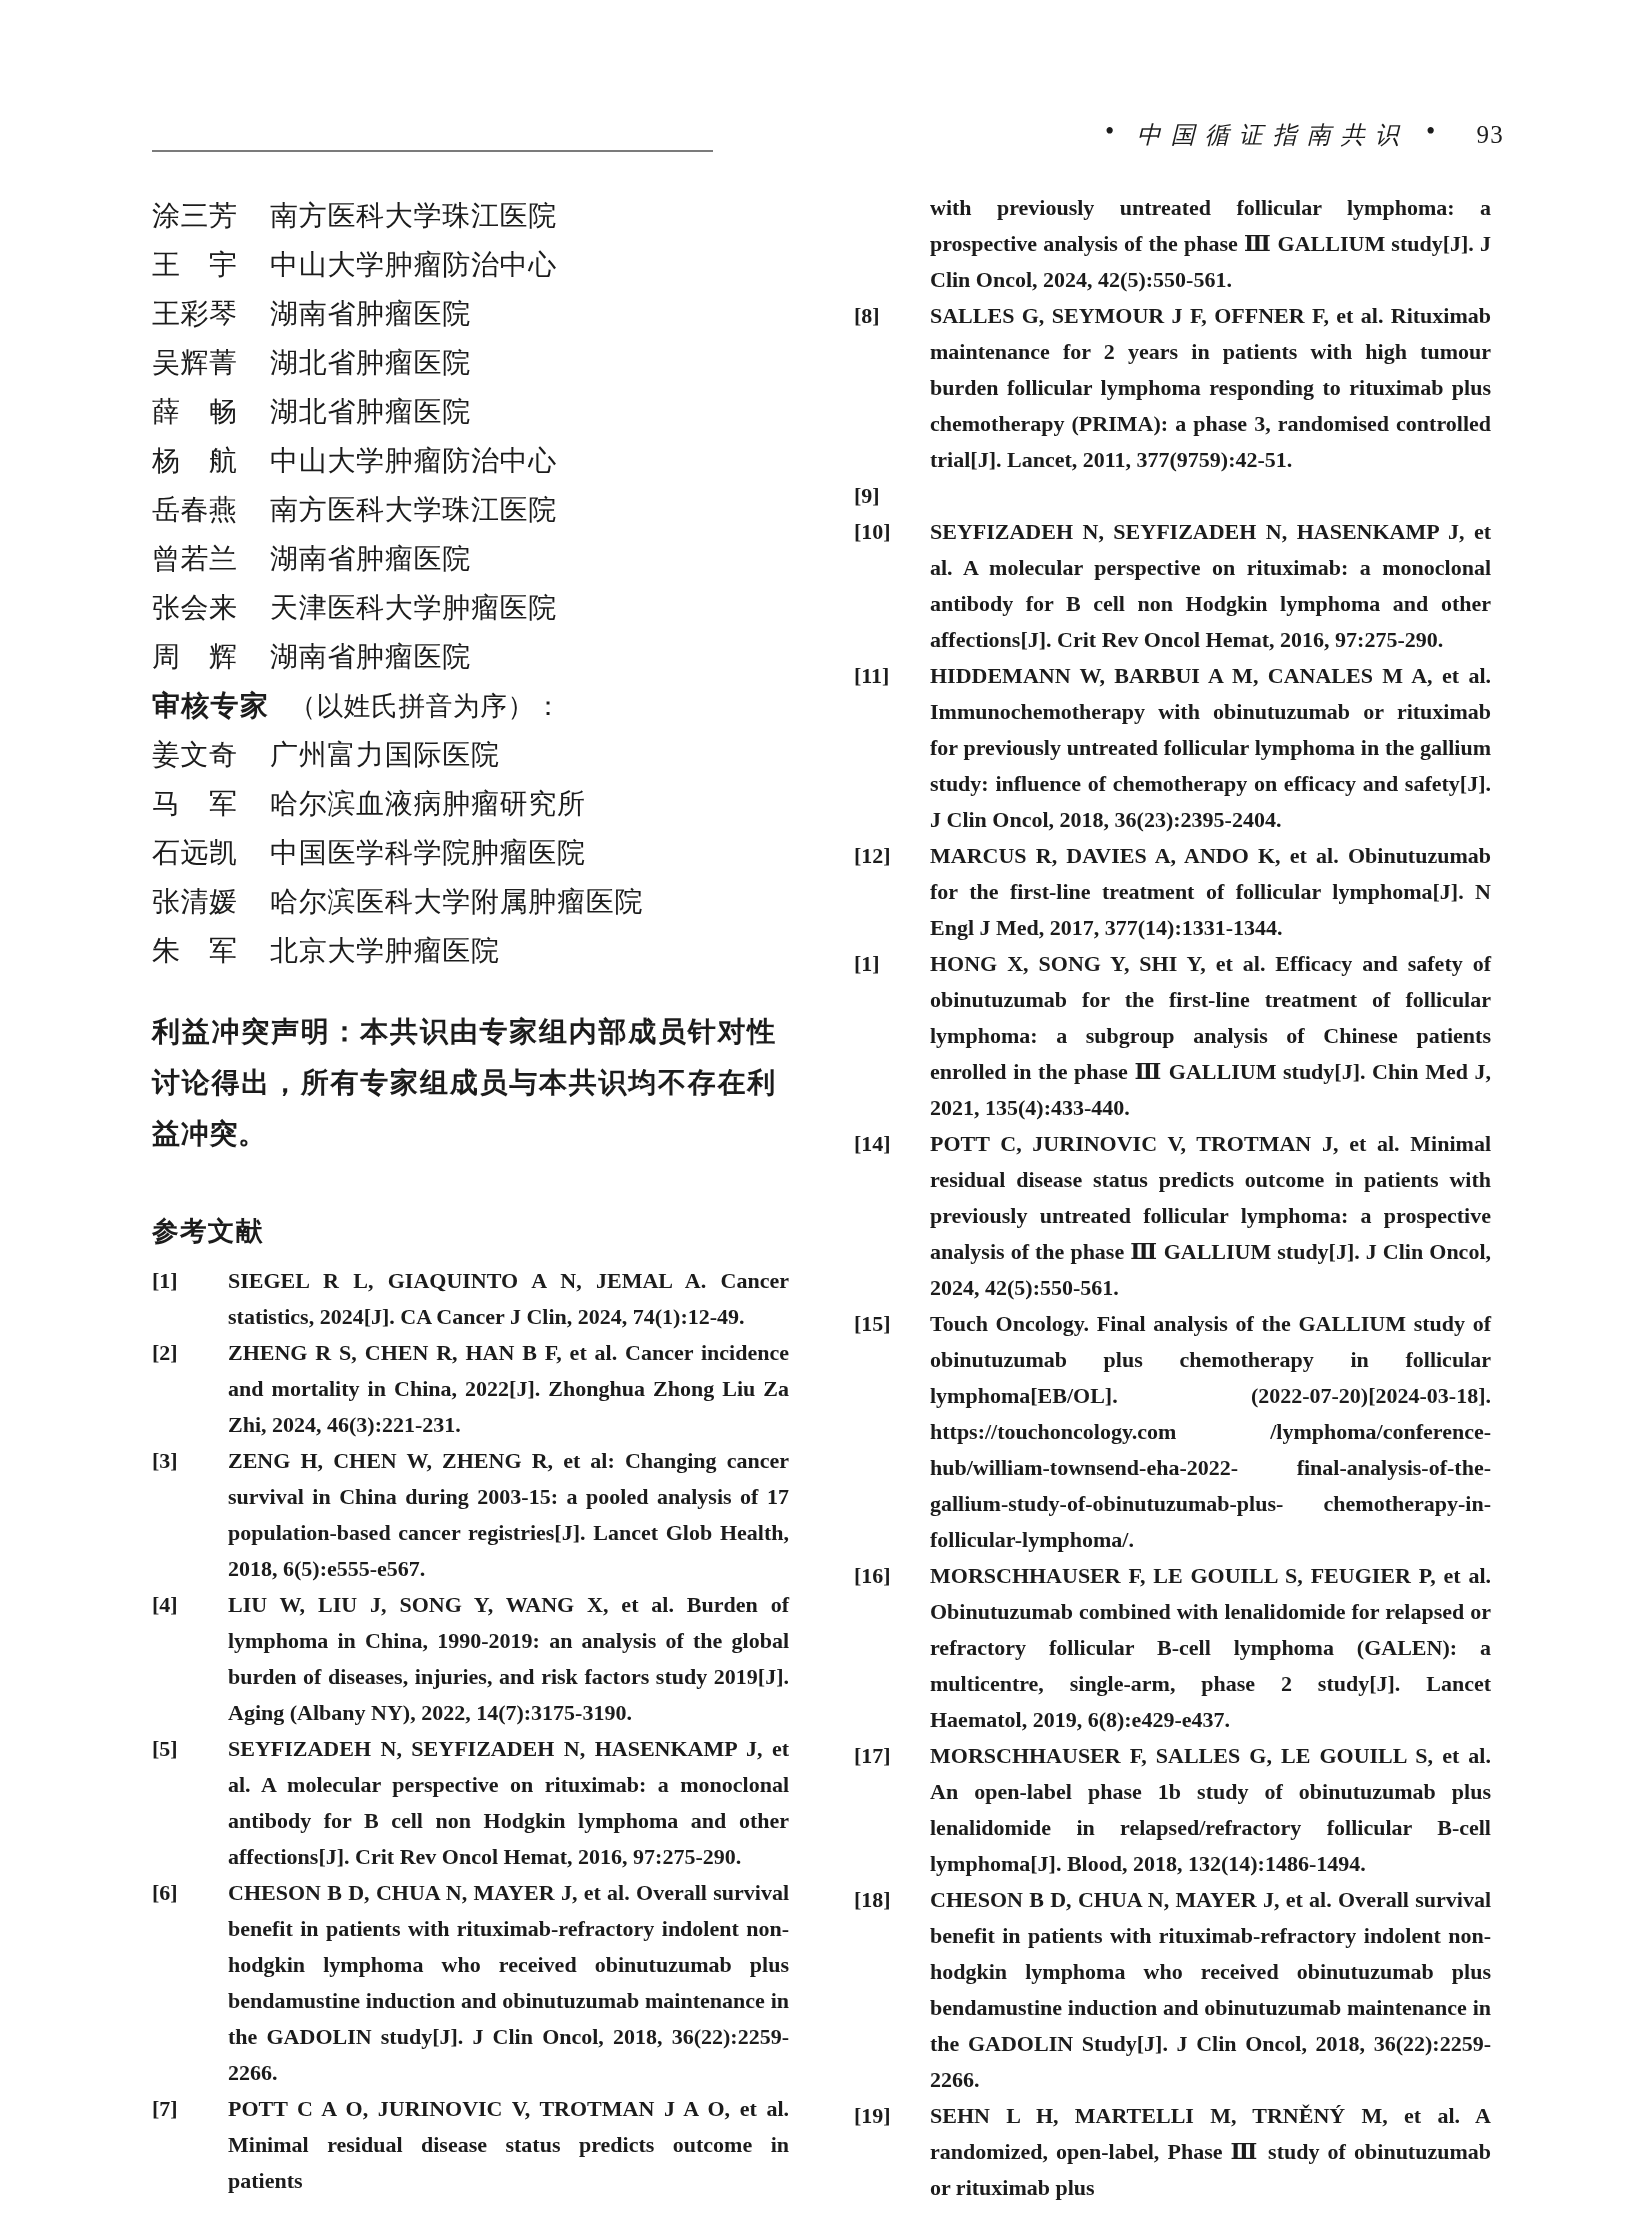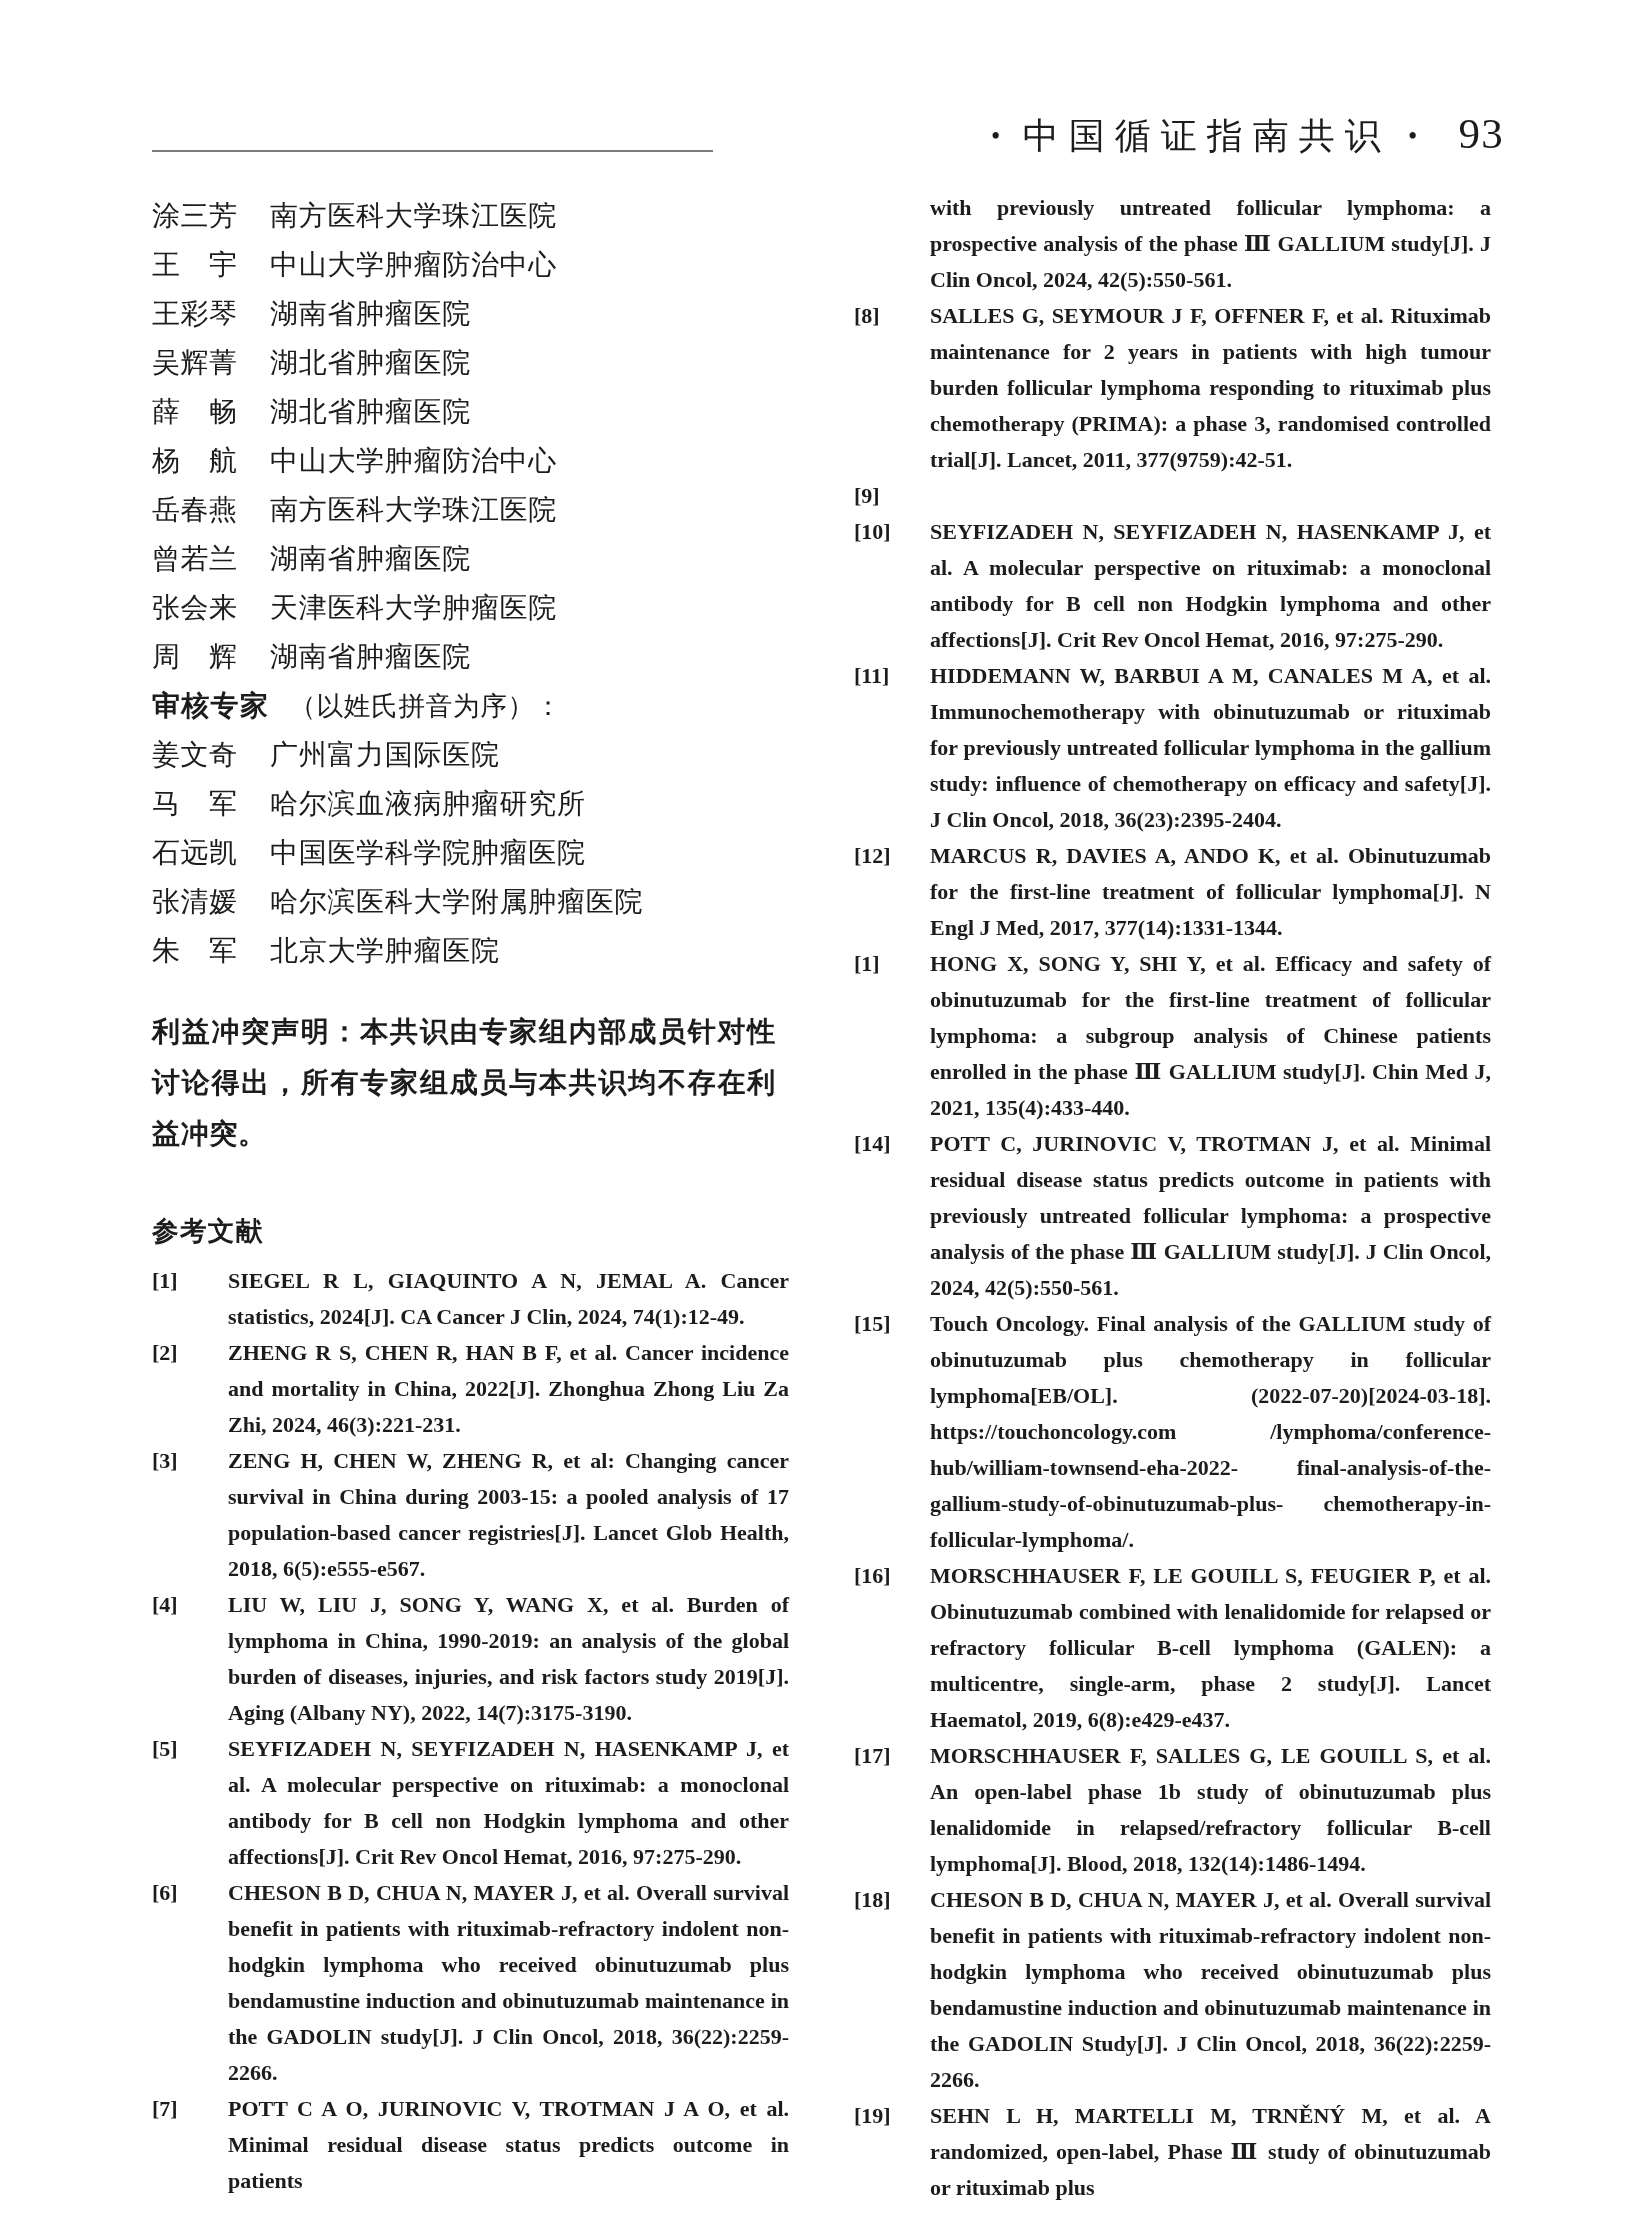--- a/index.html
+++ b/index.html
@@ -12,22 +12,22 @@
     position:relative;width:1650px;height:2239px;background:#ffffff;
     color:var(--ink);font-family:var(--serif);overflow:hidden;
   }
   
   .header-rule{position:absolute;left:152px;top:150px;width:561px;height:2px;background:#7b7b7b;}
   .running-head{
     position:absolute;top:114px;right:146px;display:flex;align-items:baseline;
     font-family:var(--serif);font-size:30px;line-height:40px;white-space:nowrap;
   }
   .rh-bullet{font-size:26.6px;transform:translateY(-2.7px);}
-  .rh-title{margin:0 17.3px 0 22.6px;letter-spacing:10px;font-size:36px;}
-  .rh-page{margin-left:41px;font-size:43px;font-style:normal;letter-spacing:1.3px;}
+  .rh-title{margin:0 17.3px 0 22.6px;letter-spacing:10px;font-size:24px;font-style:italic;}
+  .rh-page{margin-left:41px;font-size:25px;font-style:normal;letter-spacing:1.3px;}
   
   .col{position:absolute;width:637px;}
   .col-left{left:152px;top:191px;}
   .col-right{left:854px;top:190px;}
   
   ul.names{list-style:none;margin:0;padding:0;}
   ul.names li{height:49px;display:flex;align-items:center;font-size:28px;}
   .person-name{width:85px;display:inline-flex;justify-content:space-between;flex:none;}
   .person-affiliation{margin-left:33px;letter-spacing:0.7px;}
   .reviewer-head{height:49px;display:flex;align-items:center;font-size:28px;gap:20px;}

